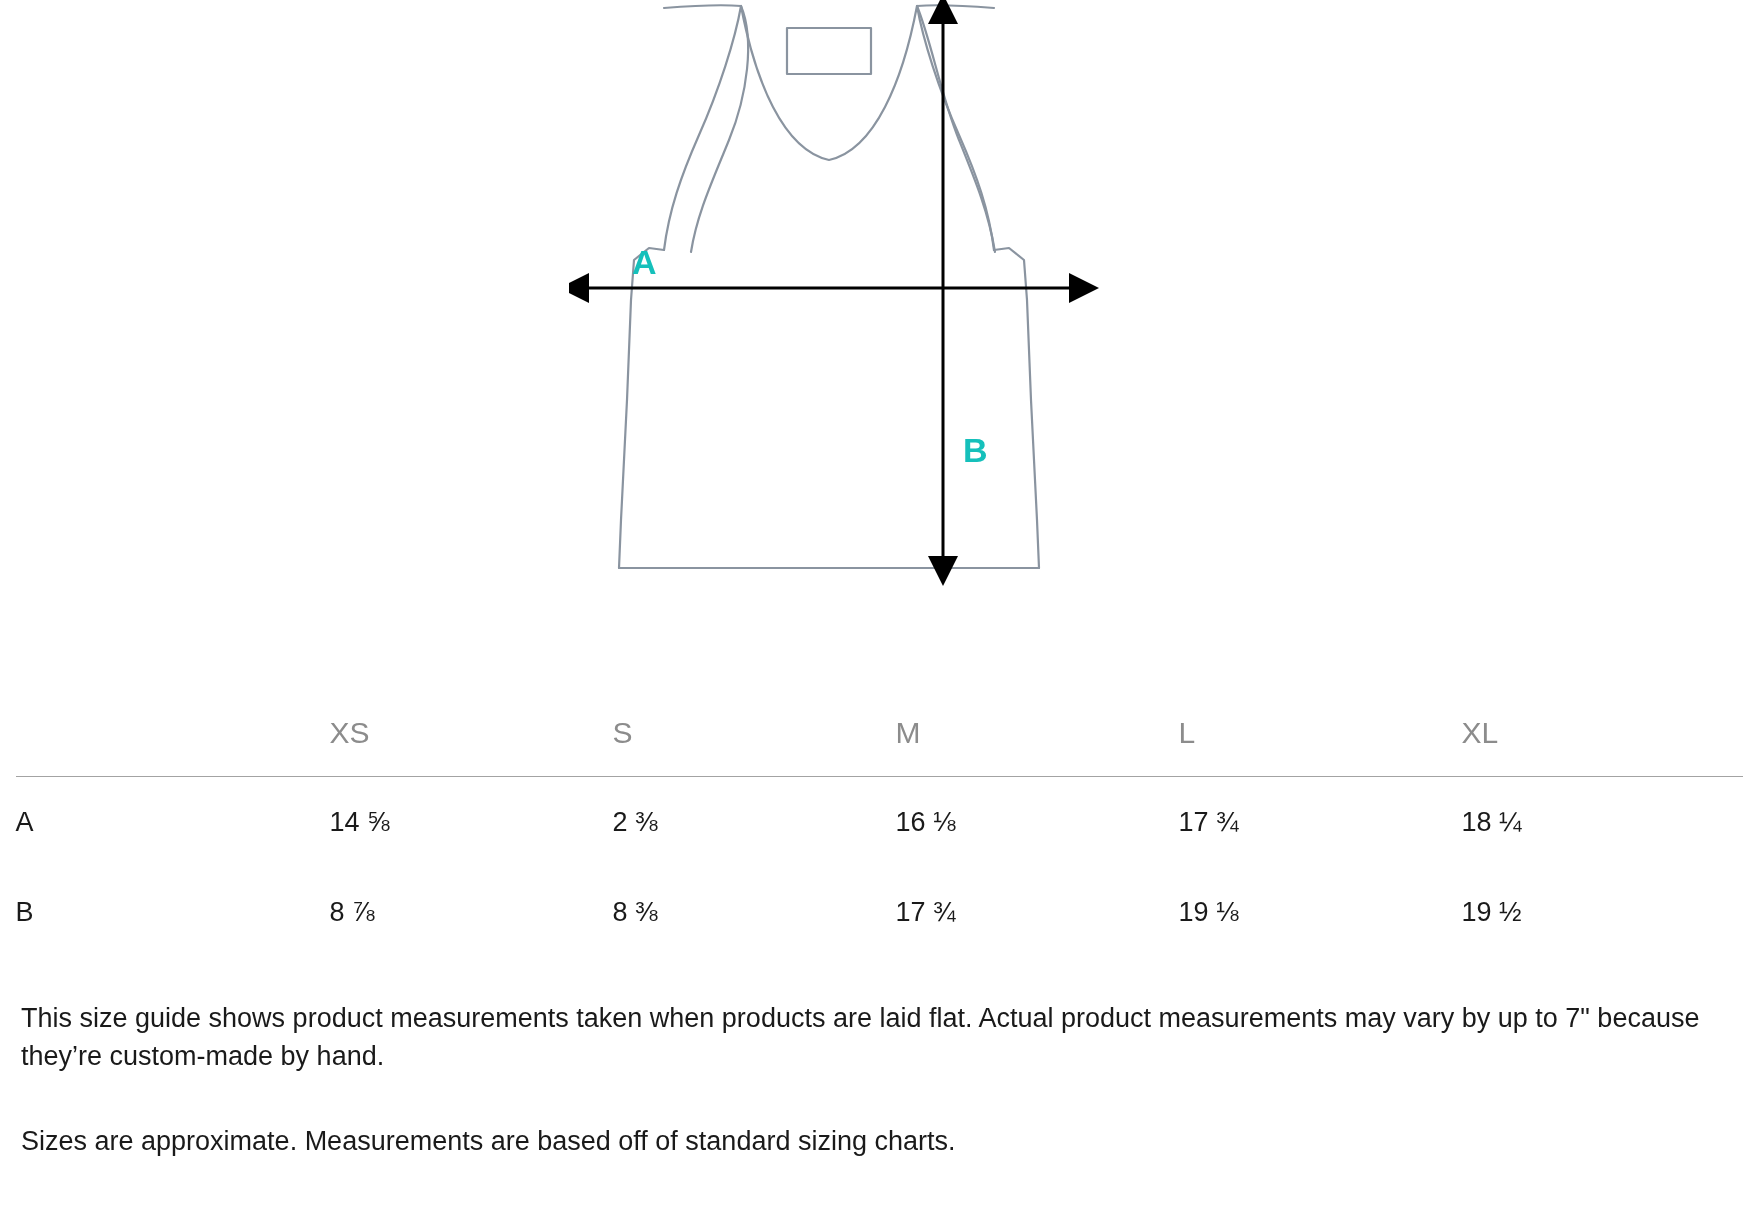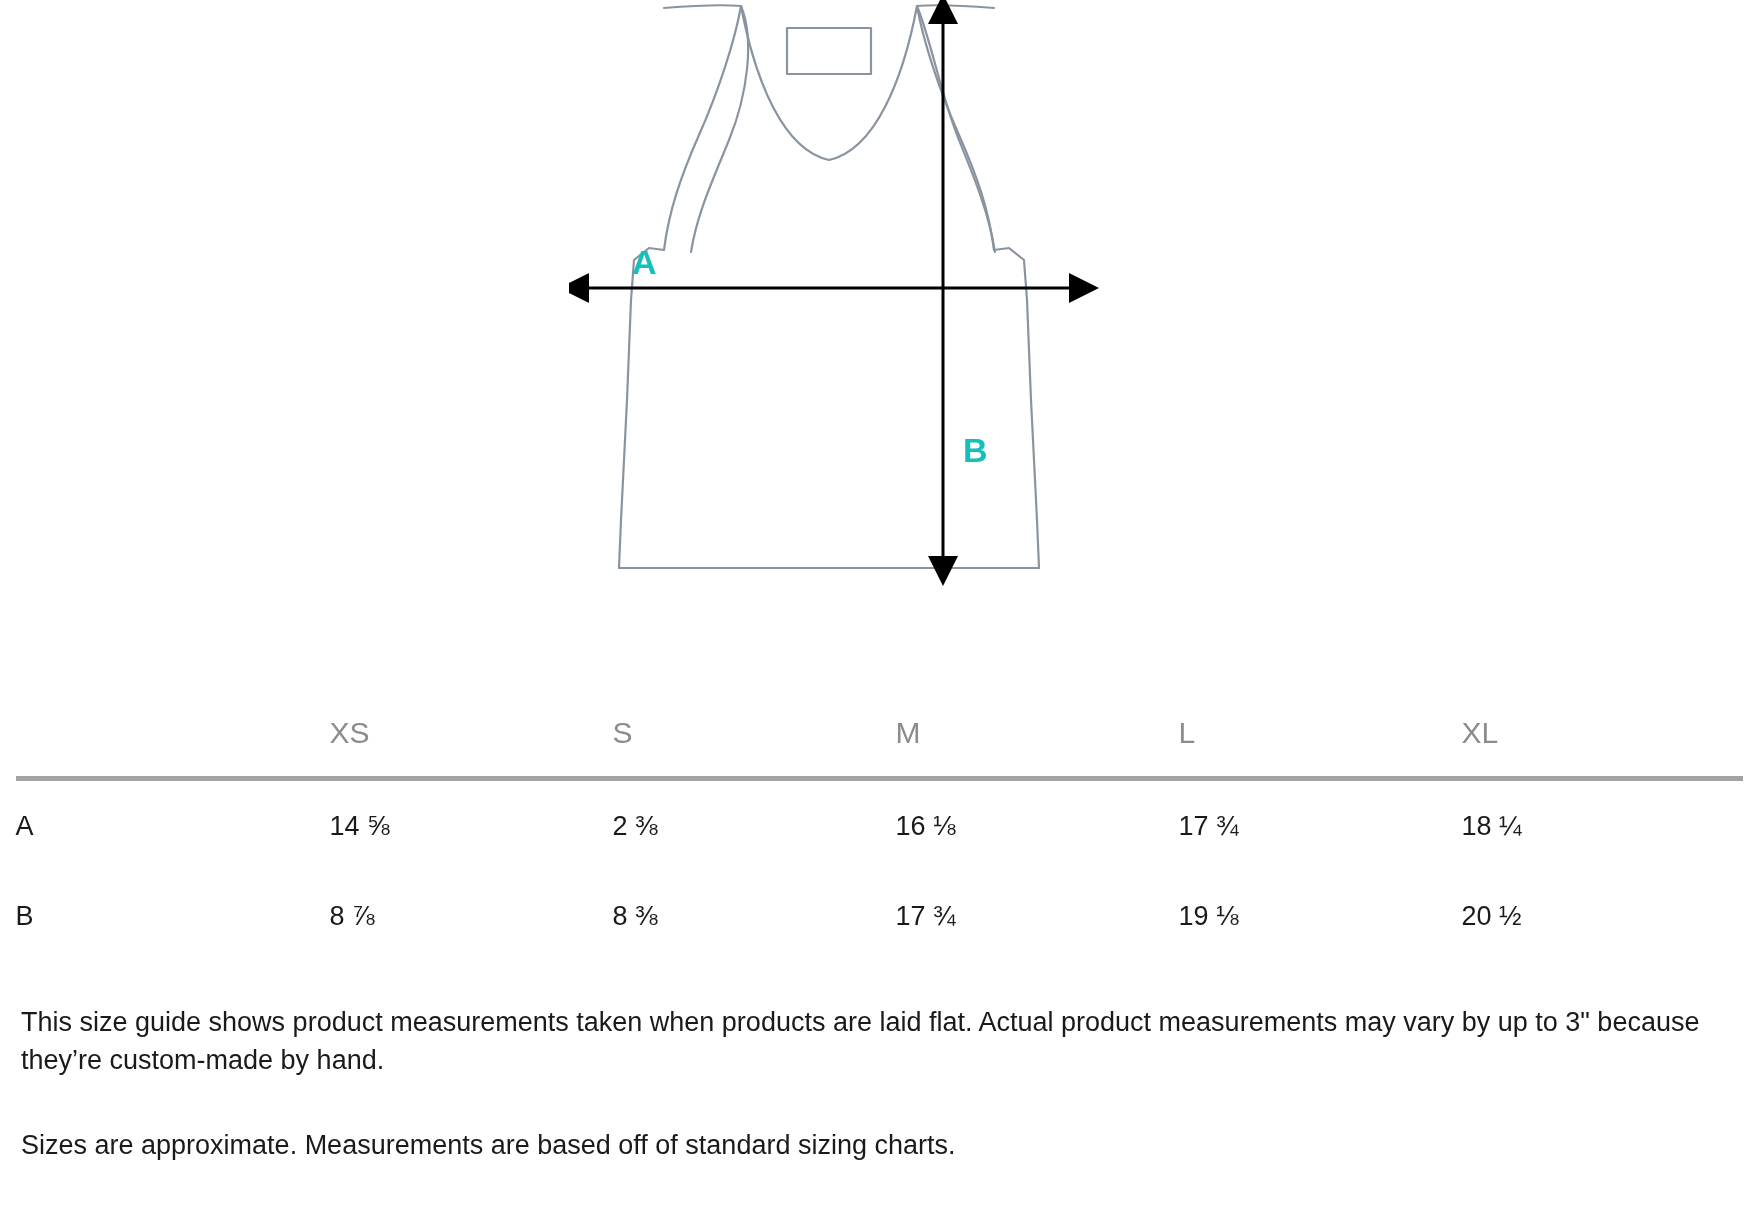--- a/index.html
+++ b/index.html
@@ -50,21 +50,21 @@
   .col-size  { width: 281px; }
 
   .size-table thead th {
     color: #8c8c8c;
     font-size: 30px;
     height: 86px;
     vertical-align: middle;
     padding-left: 2px;
   }
   .size-table thead tr {
-    border-bottom: 5px solid #a3a3a3;
+    border-bottom: 1px solid #a3a3a3;
   }
   .size-table tbody td {
     height: 90px;
     vertical-align: middle;
     font-size: 27px;
     color: #1a1a1a;
     padding-left: 2px;
   }
   .row-label {
     color: #00b3a4;
@@ -154,23 +154,23 @@
         <td>16 ⅛</td>
         <td>17 ¾</td>
         <td>18 ¼</td>
       </tr>
       <tr>
         <td class="row-label">B</td>
         <td>8 ⅞</td>
         <td>8 ⅜</td>
         <td>17 ¾</td>
         <td>19 ⅛</td>
-        <td>20 ½</td>
+        <td>19 ½</td>
       </tr>
     </tbody>
   </table>
 
   <div class="notes">
-    <p>This size guide shows product measurements taken when products are laid flat. Actual product measurements may vary by up to 3" because they’re custom-made by hand.</p>
+    <p>This size guide shows product measurements taken when products are laid flat. Actual product measurements may vary by up to 7" because they’re custom-made by hand.</p>
     <p>Sizes are approximate. Measurements are based off of standard sizing charts.</p>
   </div>
 
 </div>
 
 </body></html>

